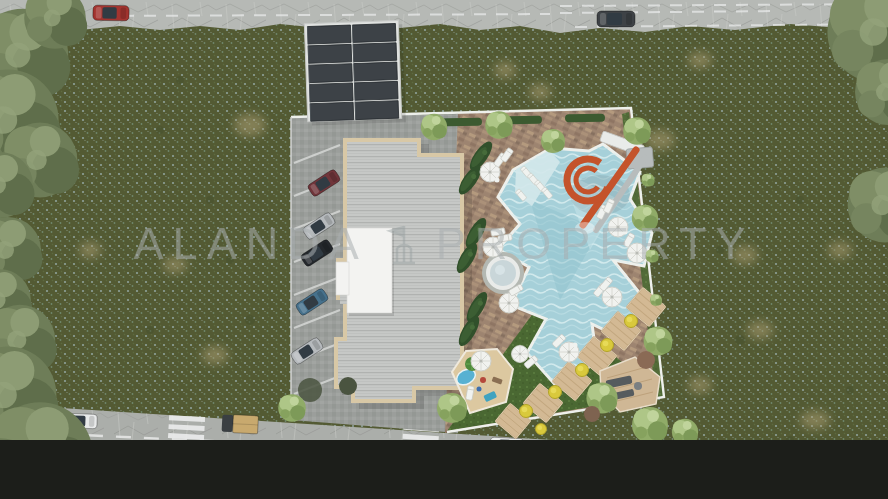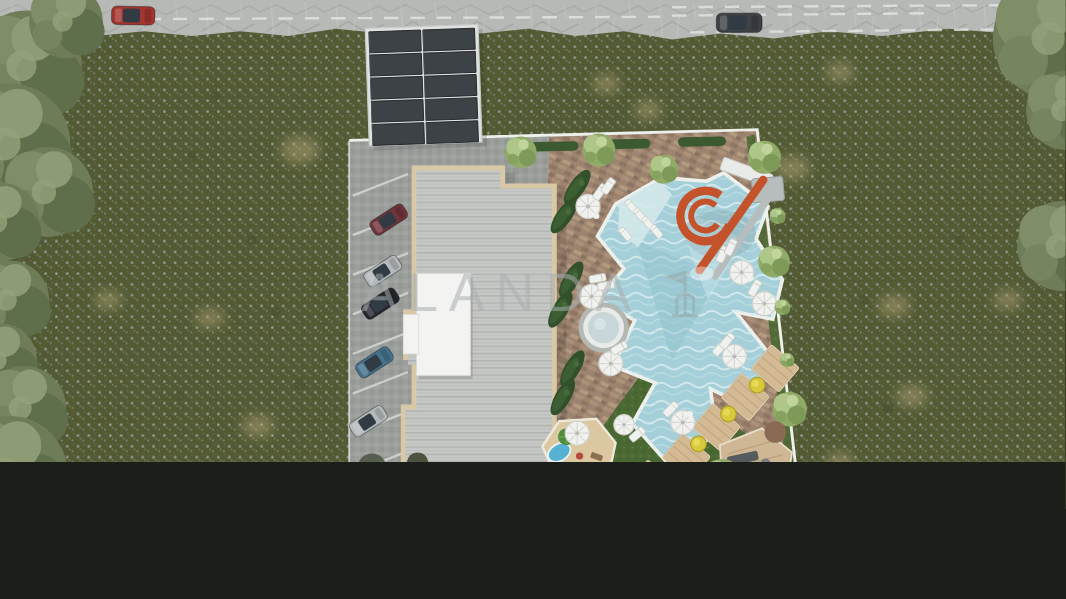--- a/index.html
+++ b/index.html
@@ -1,16 +1,16 @@
 <!DOCTYPE html>
 <html style="--field: #535a33; --field-speckle: #a7c0c5; --road: #b6b9b5; --road-dark: #abaeaa; --marking: #eceded; --paving-gray: #9b9e9b; --paving-brick: #9d8470; --lawn: #4a6832; --parapet: #d8c8a6; --roof: #c6c8c6; --core: #f3f3f1; --solar-frame: #e0e2e0; --solar-panel: #3d4247; --pool-water: #a6d0d9; --pool-wave: #d8eef0; --coping: #eef0ec; --slide: #c4532b; --slide-gray: #b7bcbc; --deck-tan: #d3b994; --bush-yellow: #d9c93c; --hedge: #31502b; --umbrella: #f1f2ef; --lounger: #f0f2ef; --jacuzzi-rim: #e9ebe9; --jacuzzi-water: #c9d6d9; --sand: #dcc8a0; --kiddie-pool: #57b1d2; --car-red: #a3342f; --car-dark: #3e4246; --car-white: #e8eaea; --truck-tan: #c8a96e; --car-maroon: #70353a; --car-silver: #b6babd; --car-black: #24282c; --car-blue: #46718c;"><head>
 <meta charset="utf-8">
 <style>
   html,body{margin:0;padding:0;background:#1c1e1a;}
-  .stage{position:relative;width:888px;height:385px;overflow:hidden;
+  .stage{position:relative;width:888px;height:440px;overflow:hidden;
          font-family:"Liberation Sans",sans-serif;background:var(--field,#535a33);}
   svg.scene{position:absolute;inset:0;display:block;}
   .watermark{position:absolute;left:0;top:218px;width:100%;
              display:flex;align-items:center;justify-content:center;gap:16px;
              pointer-events:none;user-select:none;}
   .watermark span{font-size:45px;font-weight:500;letter-spacing:9px;
                   color:rgba(150,158,160,.45);
                   text-shadow:0 0 1px rgba(255,255,255,.18);}
   .watermark svg{opacity:.5;}
 </style>
@@ -405,14 +405,15 @@
   <svg width="36" height="44" viewBox="0 0 36 44">
     <g stroke="rgba(150,158,160,.9)" stroke-width="2.5" fill="none">
       <line x1="20" y1="4" x2="20" y2="40"></line>
       <path d="M20,5 L6,9 L20,14" fill="rgba(150,158,160,.7)"></path>
       <line x1="13" y1="40" x2="13" y2="26"></line>
       <line x1="27" y1="40" x2="27" y2="26"></line>
       <path d="M13,26 Q20,20 27,26"></path>
       <line x1="9" y1="41" x2="31" y2="41"></line>
     </g>
   </svg>
+  <span>PROPERTY</span>
 </div>
 </div>
 
 </body></html>

